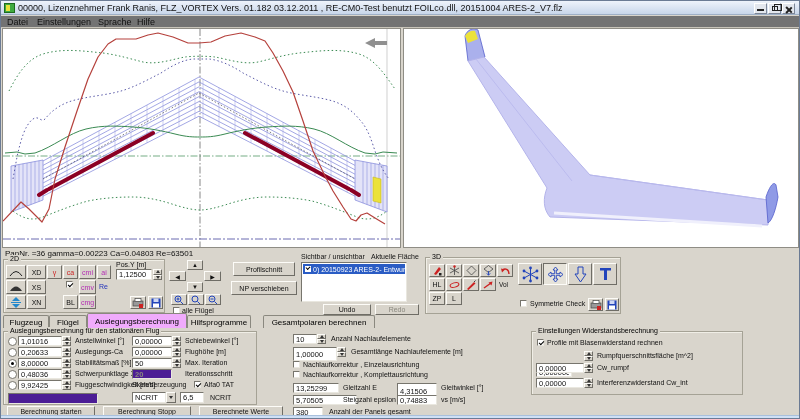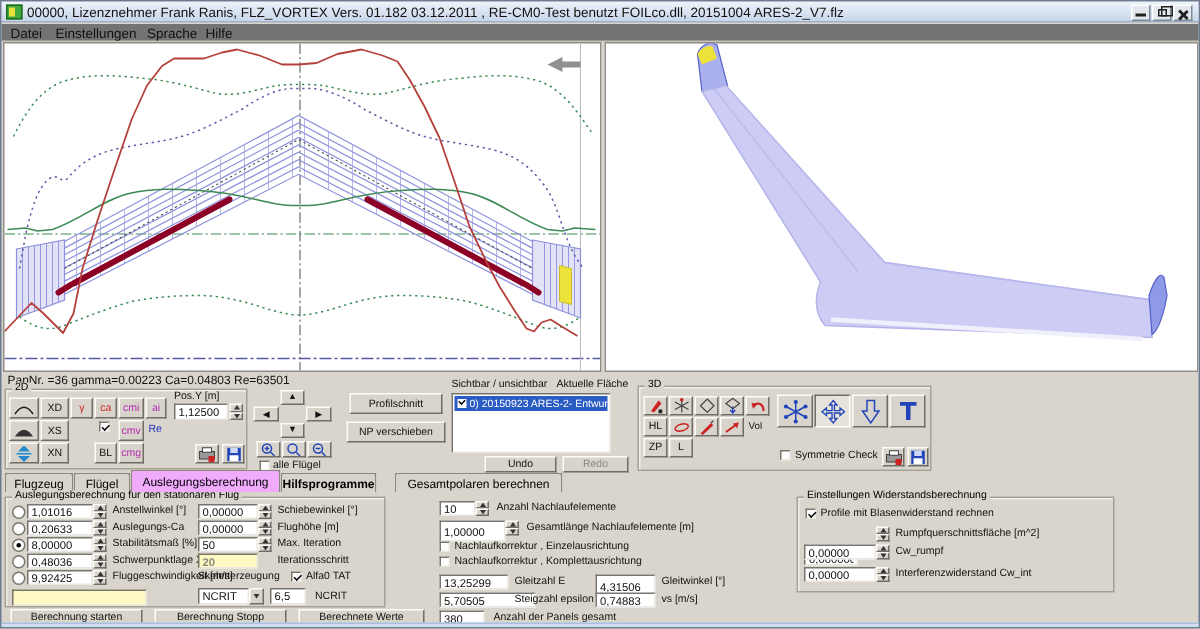--- a/index.html
+++ b/index.html
@@ -26,21 +26,21 @@
   .panel { position:absolute; top:27px; height:220px; background:#fff; border:1px solid #8f8d85; }
   .status-line { position:absolute; left:4px; top:248px; font-size:8px; color:#111; white-space:nowrap; }
 
   
   .b3 { position:absolute; background:#d8d4cb; border:1px solid; border-color:#fdfcf8 #6f6d66 #6f6d66 #fdfcf8;
     display:flex; align-items:center; justify-content:center; font-size:7px; color:#111; overflow:hidden; }
   .b3.pressed { border-color:#6f6d66 #fdfcf8 #fdfcf8 #6f6d66; background:#e6e3da; }
   .fld { position:absolute; background:#fff; border:1px solid; border-color:#77756d #e9e7df #e9e7df #77756d;
     font-size:7.5px; color:#111; padding:0 2px; white-space:nowrap; overflow:hidden; }
   input.fld { outline:none; }
-  .fld:disabled, .fld.dis { background:#fef9c3; color:#8a887f;font-weight:bold; }
+  .fld:disabled, .fld.dis { background:#4c1d95; color:#8a887f;font-weight:bold; }
   .lbl { position:absolute; font-size:7px; color:#111; white-space:nowrap; }
   .grp { position:absolute; border:1px solid #a5a295; box-shadow:inset 1px 1px 0 #f0eee6; }
   .grp-label { position:absolute; top:-5px; font-size:7px; background:#d9d5cc; padding:0 2px; white-space:nowrap; }
   .spin { position:absolute; width:9px; display:flex; flex-direction:column; }
   .spin .sb { flex:1; background:#d8d4cb; border:1px solid; border-color:#fdfcf8 #6f6d66 #6f6d66 #fdfcf8;
     display:flex; align-items:center; justify-content:center; }
   .tri-up { width:0; height:0; border-left:2.5px solid transparent; border-right:2.5px solid transparent; border-bottom:3px solid #333; }
   .tri-dn { width:0; height:0; border-left:2.5px solid transparent; border-right:2.5px solid transparent; border-top:3px solid #333; }
   .chk { position:absolute; width:8px; height:8px; background:#fff; border:1px solid; border-color:#77756d #e9e7df #e9e7df #77756d; }
   .chk.on::after { content:""; position:absolute; left:1px; top:1px; width:4px; height:2px;
@@ -338,21 +338,21 @@
           <rect x="0.5" y="0.5" width="9" height="9" fill="#2244bb"></rect>
           <rect x="2.5" y="0.5" width="5" height="3.5" fill="#cfd8f5"></rect>
           <rect x="2" y="5.5" width="6" height="4" fill="#fff"></rect>
         </svg>
       </div>
   </div>
 
   <div class="tab" style="left:2px;width:46px;">Flugzeug</div>
   <div class="tab" style="left:48px;width:38px;">Flügel</div>
   <div class="tab active" style="left:86px;width:100px;">Auslegungsberechnung</div>
-  <div class="tab" style="left:186px;width:64px;font-weight:bold;">Hilfsprogramme</div>
+  <div class="tab" style="left:186px;width:64px;">Hilfsprogramme</div>
   <div class="tab" style="left:262px;width:112px;">Gesamtpolaren berechnen</div>
 
   <div class="grp" style="left:2px; top:330px; width:254px; height:74px;">
     <div class="grp-label" style="left:4px;">Auslegungsberechnung für den stationären Flug</div>
 
     <div class="radio" style="left:4px;top:5px;"></div>
     <input class="fld" style="left: 14px; top: 4px; width: 44px; height: 10px;" value="1,01016">
     <div class="spin" style="left:58px;top:4px;height:10px;">
         <div class="sb">
           <div class="tri-up"></div>

